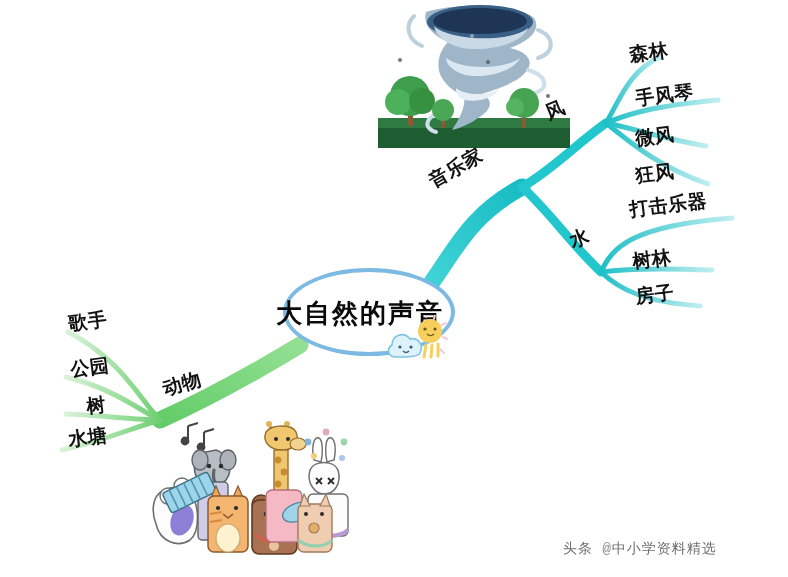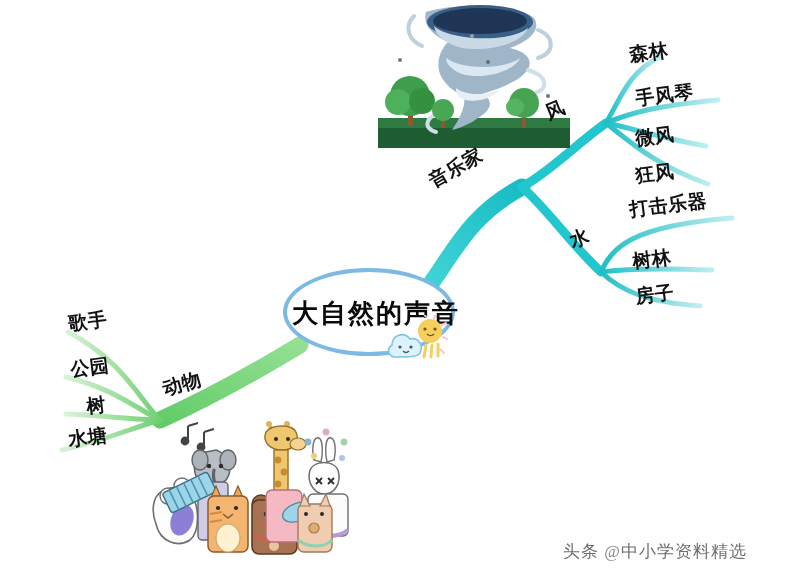--- a/index.html
+++ b/index.html
@@ -74,22 +74,22 @@
     position: absolute;
     left: 148px;
     top: 408px;
     width: 210px;
     height: 148px;
   }
   .watermark {
     position: absolute;
     left: 563px;
     top: 540px;
-    font-family: Liberation Serif, serif;
-    font-size: 17px;
+    font-family: Liberation Mono, monospace;
+    font-size: 14px;
     color: #6e6e6e;
     white-space: nowrap;
     letter-spacing: 1px;
     text-align: right;
   }
   .wm-at {
     color: #8a8a8a;
   }
 </style>
 </head>
@@ -252,21 +252,21 @@
     <rect x="150" y="96" width="34" height="48" rx="6" fill="#f0cdb0" stroke="#a07a5c" stroke-width="1.4"></rect>
     <path d="M 152 98 L 156 86 L 162 98 Z" fill="#f0cdb0" stroke="#a07a5c" stroke-width="1.2"></path>
     <path d="M 172 98 L 178 86 L 182 98 Z" fill="#f0cdb0" stroke="#a07a5c" stroke-width="1.2"></path>
     <circle cx="158" cy="106" r="2" fill="#2b2b2b"></circle>
     <circle cx="174" cy="106" r="2" fill="#2b2b2b"></circle>
     <circle cx="166" cy="120" r="5" fill="#e0b06a" stroke="#a07a5c" stroke-width="1.2"></circle>
     <path d="M 150 132 C 160 140, 176 140, 184 132" fill="none" stroke="#8fd0b0" stroke-width="3"></path>
   </svg>
 
   <div class="center-ellipse"></div>
-  <div class="node-label center-label" style="left:292px; top:296px;">大自然的声音</div>
+  <div class="node-label center-label" style="left:276px; top:296px;">大自然的声音</div>
 
   <svg class="sticker-sun-cloud" viewBox="0 0 62 46">
     <g stroke="#f6c8d8" stroke-width="2" stroke-linecap="round">
       <path d="M 48 4 L 49 0"></path>
         <path d="M 56 10 L 60 8"></path>
         <path d="M 57 22 L 61 24"></path>
       <path d="M 40 2 L 38 -1"></path>
         <path d="M 54 34 L 58 38"></path>
     </g>
     <circle cx="44" cy="16" r="12" fill="#f6cf5c"></circle>

